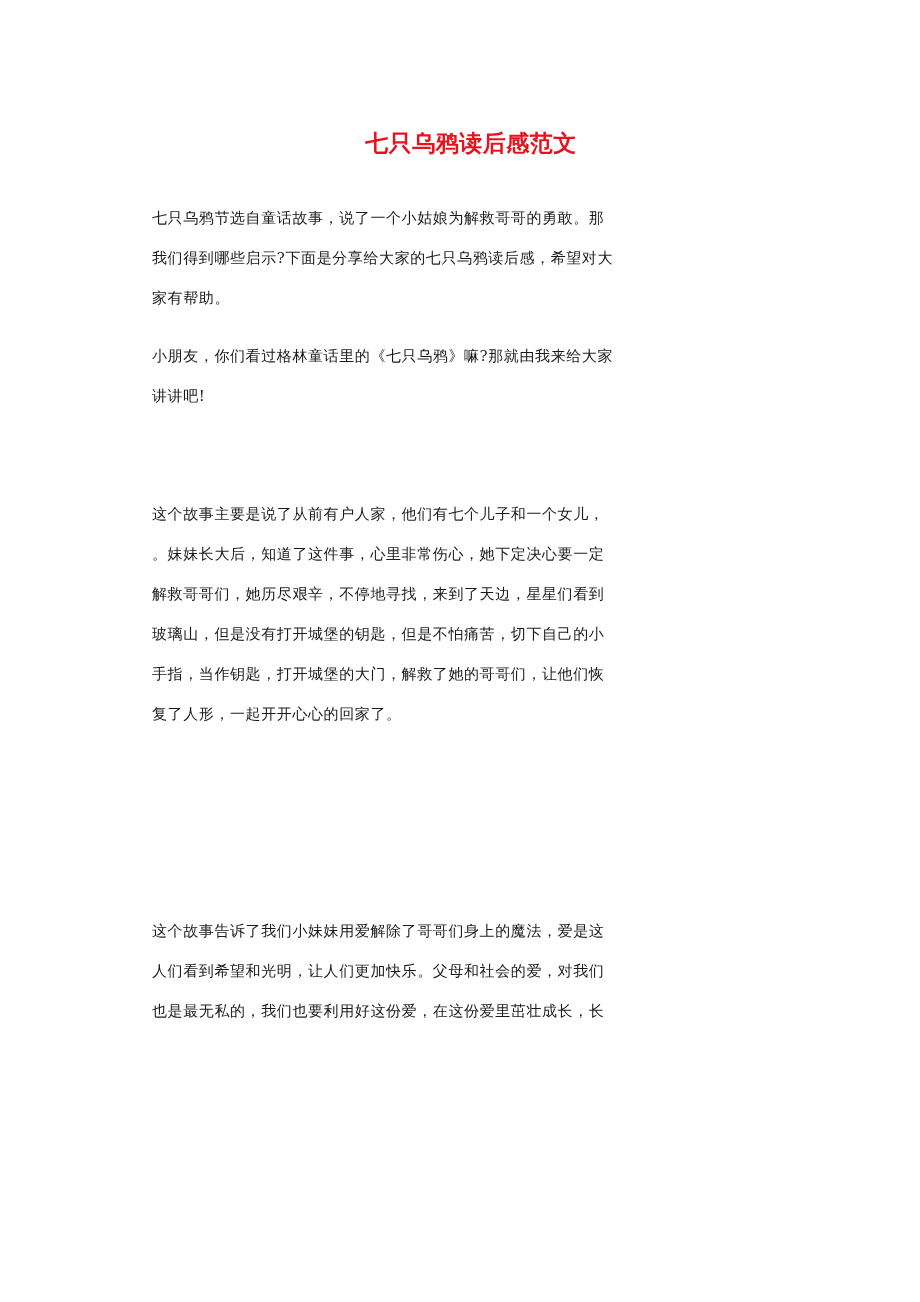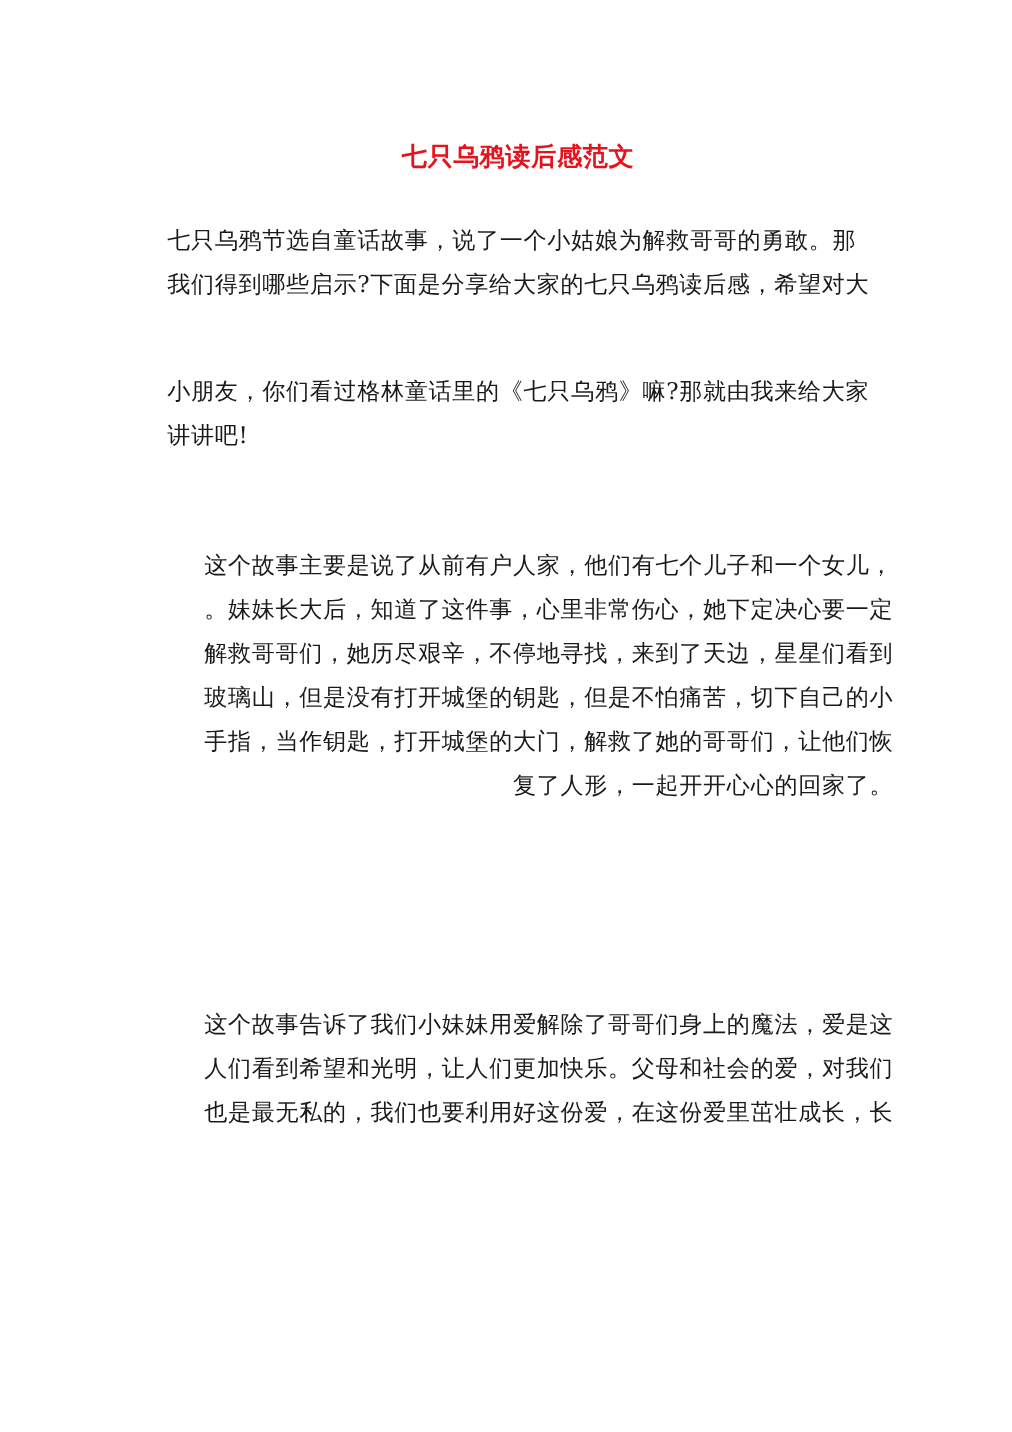--- a/index.html
+++ b/index.html
@@ -32,43 +32,44 @@
       font-size: 23px;
       font-weight: bold;
       color: #e8121c;
       letter-spacing: 0.5px;
       line-height: 32px;
     }
     .para {
       position: absolute;
       left: 141px;
       width: 660px;
-      font-size: 21px;
+      font-size: 15px;
       line-height: 40px;
       letter-spacing: 0.6px;
     }
     .line {
       display: block;
       white-space: nowrap;
       height: 40px;
     }
     #p1 { top: 198px; }
     #p2 { top: 336px; }
-    #p3 { top: 494px; text-align: right; }
-    #p4 { top: 911px; text-align: right; }
+    #p3 { top: 494px; }
+    #p4 { top: 911px; }
   </style>
 </head>
 <body>
 
 <div class="page">
   <h1 class="title">七只乌鸦读后感范文</h1>
 
   <div class="para" id="p1">
     <span class="line">七只乌鸦节选自童话故事，说了一个小姑娘为解救哥哥的勇敢。那</span>
     <span class="line">我们得到哪些启示?下面是分享给大家的七只乌鸦读后感，希望对大</span>
+    <span class="line">家有帮助。</span>
   </div>
 
   <div class="para" id="p2">
     <span class="line">小朋友，你们看过格林童话里的《七只乌鸦》嘛?那就由我来给大家</span>
     <span class="line">讲讲吧!</span>
   </div>
 
   <div class="para" id="p3">
     <span class="line">这个故事主要是说了从前有户人家，他们有七个儿子和一个女儿，</span>
     <span class="line">。妹妹长大后，知道了这件事，心里非常伤心，她下定决心要一定</span>

